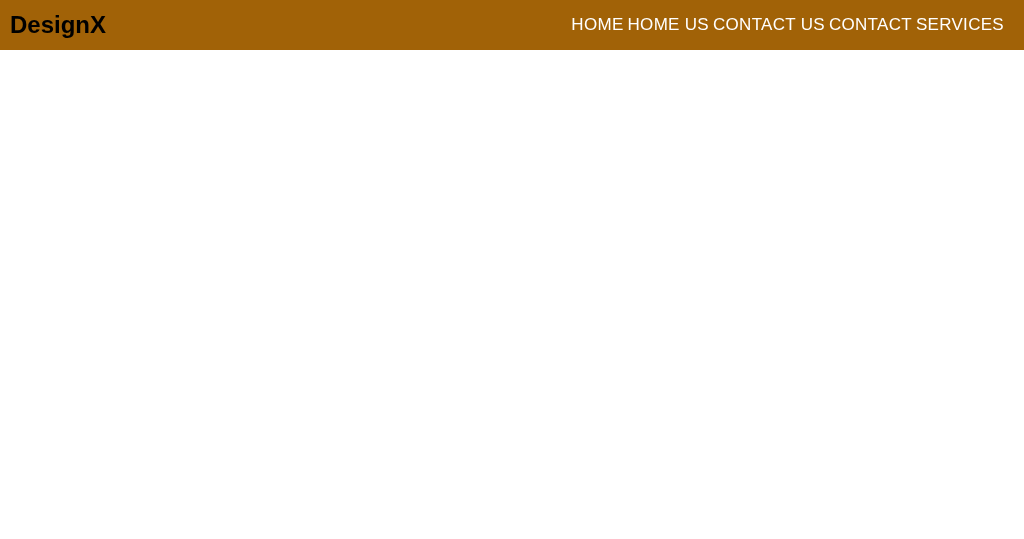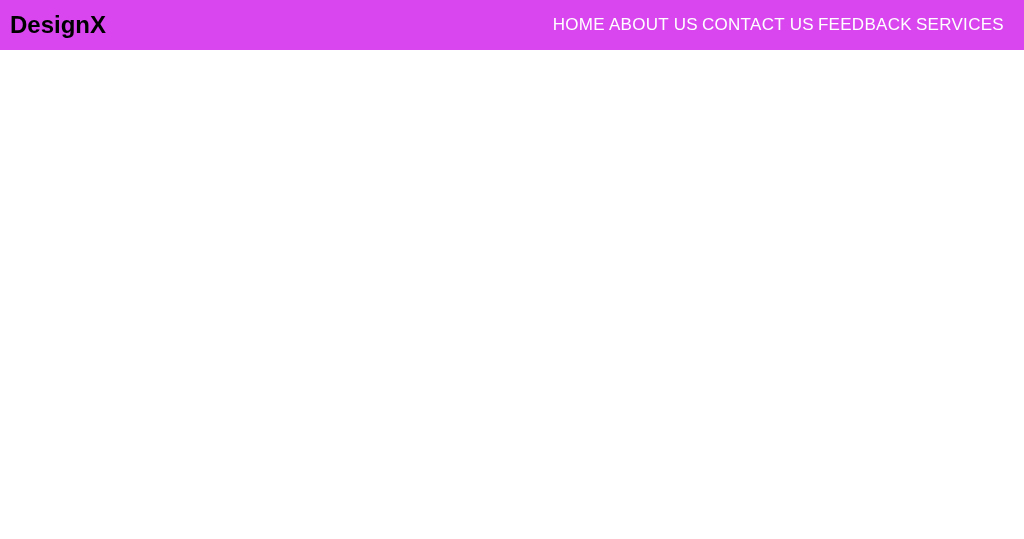--- a/index.html
+++ b/index.html
@@ -8,21 +8,21 @@
       box-sizing: border-box;
     }
     body {
       font-family: "Segoe UI", Arial, sans-serif;
       width: 1024px;
       height: 539px;
       background: #ffffff;
       overflow: hidden;
     }
     .navbar {
-      background: #d946ef;
+      background: #a16207;
       height: 50px;
       display: flex;
       align-items: center;
       justify-content: space-between;
       padding: 0 20px 0 10px;
     }
     .logo {
       font-size: 24px;
       font-weight: 700;
       color: #000000;
@@ -39,18 +39,18 @@
       letter-spacing: 0.3px;
     }
   </style>
 </head>
 <body>
 
 <div class="navbar">
   <div class="logo">DesignX</div>
   <div class="nav-links">
     <span class="nav-link">HOME</span>
-    <span class="nav-link">ABOUT US</span>
+    <span class="nav-link">HOME US</span>
     <span class="nav-link">CONTACT US</span>
-    <span class="nav-link">FEEDBACK</span>
+    <span class="nav-link">CONTACT</span>
     <span class="nav-link">SERVICES</span>
   </div>
 </div>
 
 </body></html>

